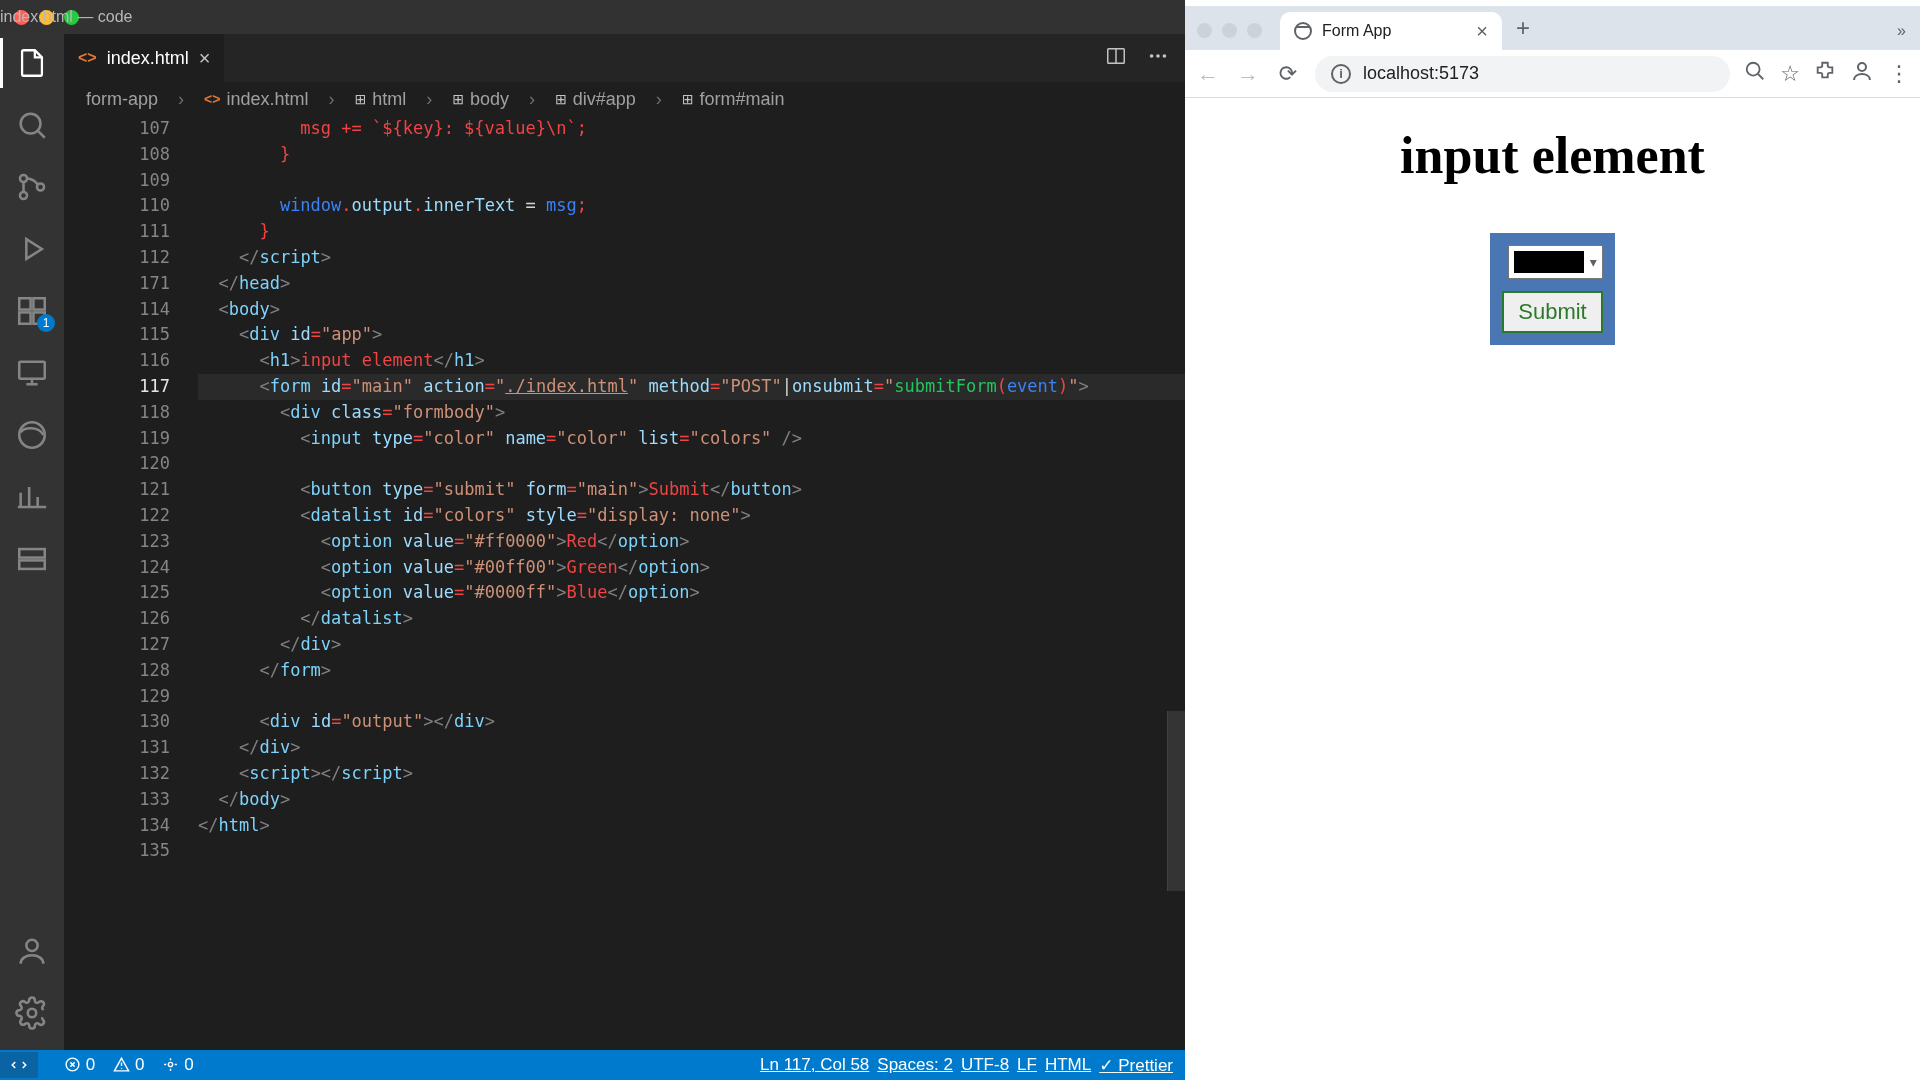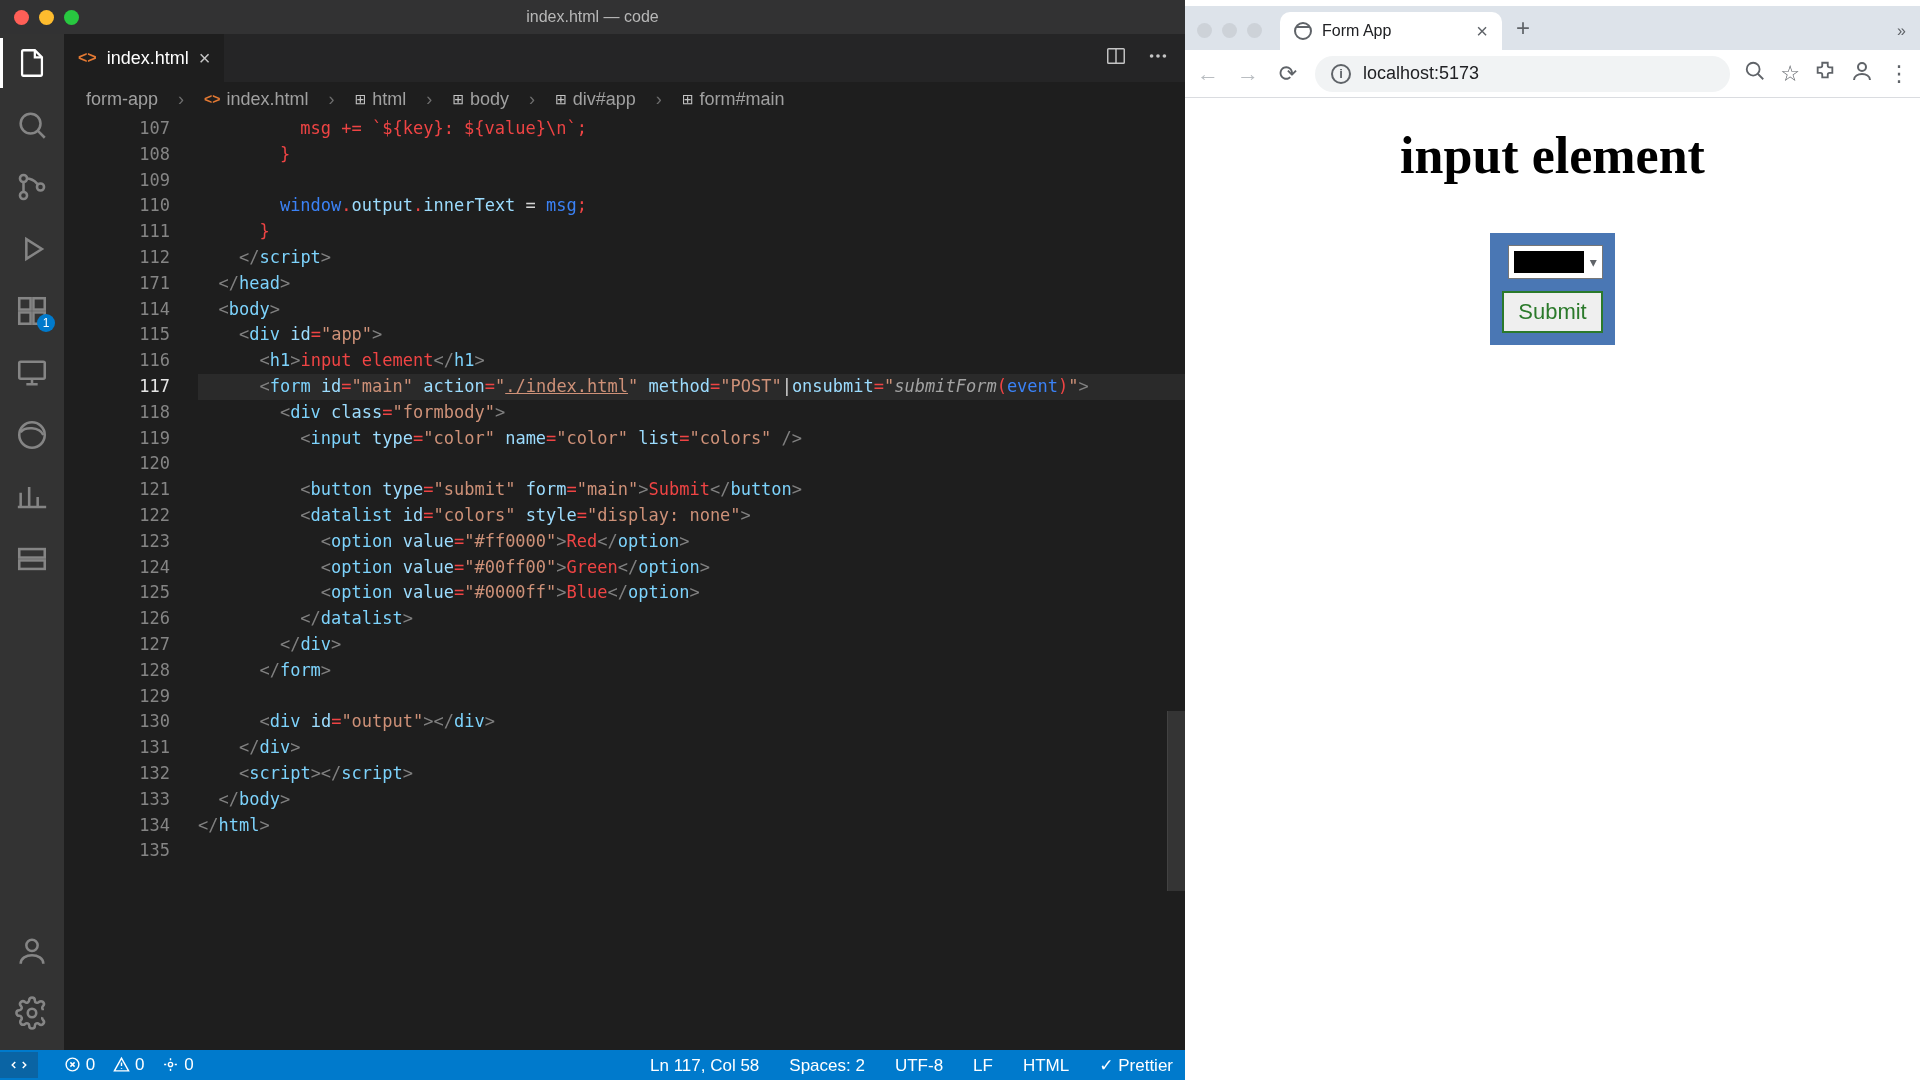--- a/index.html
+++ b/index.html
@@ -6,21 +6,21 @@
   html, body { width: 1920px; height: 1080px; font-family: -apple-system, BlinkMacSystemFont, "Segoe UI", sans-serif; overflow: hidden; background: #000; }
   .desktop { display: flex; width: 100%; height: 100%; }
 
   
   .vscode { width: 1185px; height: 100%; background: #1e1e1e; display: flex; flex-direction: column; color: #cccccc; font-size: 17px; }
 
   .mac-titlebar { height: 34px; background: #323233; display: flex; align-items: center; position: relative; }
   .traffic-lights { display: flex; gap: 10px; margin-left: 14px; }
   .tl { width: 15px; height: 15px; border-radius: 50%; }
   .tl.red { background: #ff5f57; } .tl.yellow { background: #febc2e; } .tl.green { background: #28c840; }
-  .mac-title { position: absolute; left: 0; right: 0; text-align: center; font-size: 16px; color: #b8b8b8; }
+  .mac-title { position: absolute; left: 0; right: 0; text-align: left; font-size: 16px; color: #b8b8b8; }
 
   .vscode-body { flex: 1; display: flex; min-height: 0; }
   .activity-bar { width: 64px; background: #333333; display: flex; flex-direction: column; align-items: center; padding-top: 12px; }
   .ab-top { flex: 1; display: flex; flex-direction: column; align-items: center; gap: 28px; }
   .ab-bottom { display: flex; flex-direction: column; align-items: center; gap: 28px; padding-bottom: 20px; }
   .ab-icon { width: 34px; height: 34px; color: #858585; position: relative; }
   .ab-icon.active { color: #ffffff; }
   .ab-icon.active::before { content: ""; position: absolute; left: -15px; top: -8px; width: 3px; height: 50px; background: #fff; }
   .ab-badge { position: absolute; bottom: -4px; right: -6px; background: #007acc; color: #fff; font-size: 12px; width: 18px; height: 18px; border-radius: 10px; display: flex; align-items: center; justify-content: center; }
 
@@ -46,29 +46,29 @@
   .minimap { position: absolute; right: 0; top: 0; width: 18px; height: 100%; }
   .minimap-thumb { position: absolute; right: 0; top: 595px; width: 18px; height: 180px; background: rgba(121,121,121,0.25); border-left: 1px solid rgba(100,100,100,0.3); }
 
   
   .t-tag { color: #7dd3fc; text-align: center; }       
   .t-brk { color: #808080; }       
   .t-attr { color: #9cdcfe; }      
   .t-str { color: #ce9178; }       
   .t-str-u { color: #ce9178; text-decoration: underline; }
   .t-txt { color: #ef4444; }       
-  .t-fn  { color: #a3a3a3; font-style: italic; }       
+  .t-fn  { color: #22c55e; }       
   .t-var { color: #3b82f6; }
   .t-prop{ color: #9cdcfe; }
   .t-op  { color: #d4d4d4; }
   .cursor-caret { position: absolute; color: #d4d4d4; }
 
   .statusbar { height: 30px; background: #007acc; color: #ffffff; display: flex; align-items: center; font-size: 17px; padding: 0 12px; gap: 20px; }
   .sb-left { display: flex; align-items: center; gap: 18px; }
-  .sb-right { margin-left: auto; display: flex; align-items: flex-end; gap: 30px; }
+  .sb-right { margin-left: auto; display: flex; align-items: flex-start; gap: 8px; text-decoration: underline; }
   .sb-remote { background: #0a64a4; margin: -4px 8px -4px -12px; padding: 4px 10px; display: flex; align-items: center; }
 
   
   .chrome { flex: 1; height: 100%; background: #ffffff; display: flex; flex-direction: column; }
   .chrome-tabs { height: 44px; background: #dde3ea; display: flex; align-items: flex-end; padding-left: 12px; margin-top: 6px; }
   .chrome-traffic { display: flex; gap: 10px; align-items: center; margin-right: 18px; margin-bottom: 12px; }
   .ctl { width: 15px; height: 15px; border-radius: 50%; background: #cdd2d8; }
   .chrome-tab { background: #ffffff; height: 38px; border-radius: 10px 10px 0 0; display: flex; align-items: center; padding: 0 14px; width: 222px; gap: 10px; font-size: 16px; color: #202124; }
   .chrome-favicon { width: 18px; height: 18px; border-radius: 50%; border: 2px solid #5f6368; position: relative; }
   .chrome-favicon::after { content: ""; position: absolute; top: 2px; left: 0; right: 0; height: 2px; background: #5f6368; }

